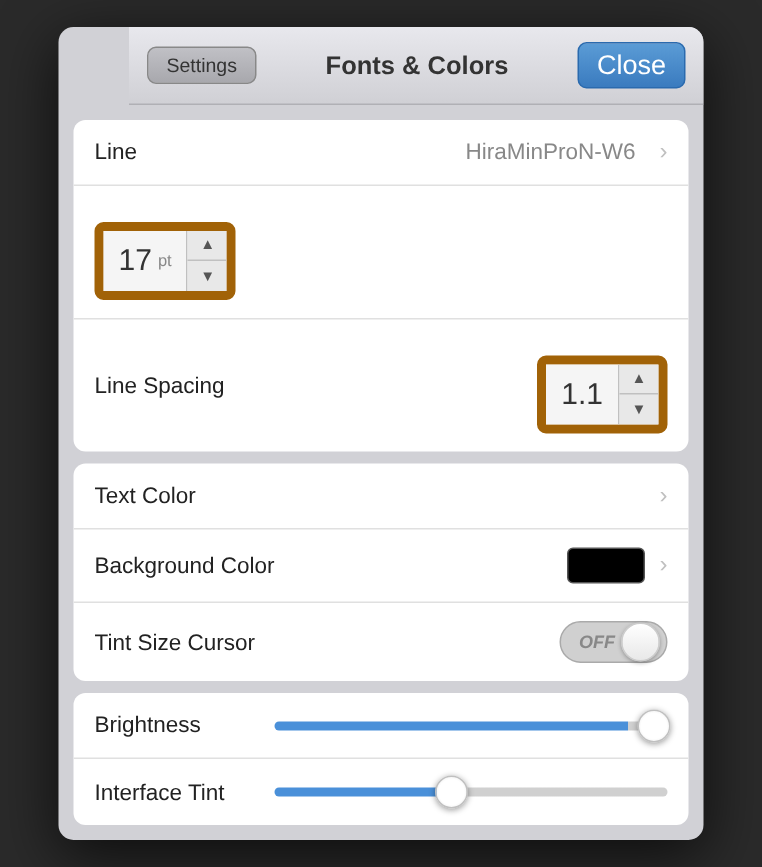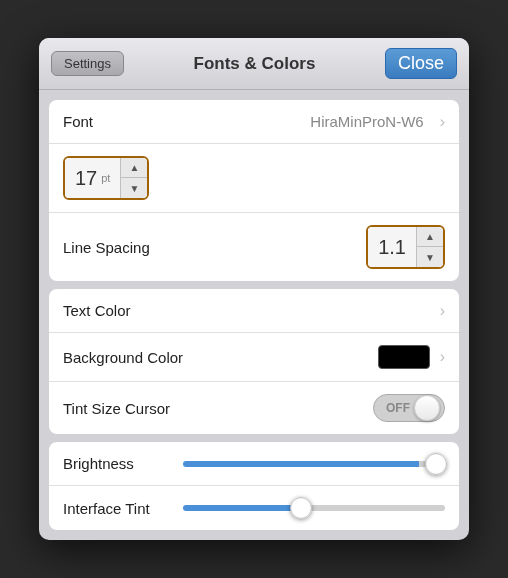--- a/index.html
+++ b/index.html
@@ -23,20 +23,21 @@
     }
 
     
     .title-bar {
       background: linear-gradient(to bottom, #e8e8ed, #d0d0d5);
       padding: 10px 12px;
       display: flex;
       align-items: center;
       justify-content: space-between;
       border-bottom: 1px solid #b0b0b5;
+      margin-left: 47px;
     }
 
     .settings-btn {
       background: linear-gradient(to bottom, #c0c0c5, #a8a8ad);
       border: 1px solid #888;
       border-radius: 6px;
       padding: 4px 12px;
       font-size: 13px;
       color: #333;
       cursor: pointer;
@@ -102,23 +103,24 @@
     }
 
     .chevron {
       color: #c0c0c0;
       font-size: 16px;
     }
 
     
     .spinner-control {
       display: flex;
-      border: 2px solid #a16207;
+      border: 6px solid #a16207;
       border-radius: 6px;
       overflow: hidden;
+      margin-top: 12px;
     }
 
     .spinner-value {
       background: #f5f5f5;
       padding: 4px 10px;
       font-size: 20px;
       font-weight: 500;
       color: #333;
       border-right: 1px solid #c0c0c0;
       display: flex;
@@ -178,20 +180,21 @@
       padding-right: 4px;
       cursor: pointer;
       position: relative;
     }
 
     .toggle-off-label {
       font-size: 12px;
       font-weight: 600;
       color: #888;
       margin-right: 4px;
+      font-style: italic;
     }
 
     .toggle-thumb {
       width: 26px;
       height: 26px;
       background: linear-gradient(to bottom, #fff, #e8e8e8);
       border-radius: 13px;
       border: 1px solid #ccc;
       box-shadow: 0 1px 3px rgba(0,0,0,0.3);
     }
@@ -262,21 +265,21 @@
     <button class="settings-btn">Settings</button>
     <span class="title-bar-title">Fonts &amp; Colors</span>
     <button class="close-btn">Close</button>
   </div>
 
   <div class="content">
 
     <div class="section">
 
       <div class="row">
-        <span class="row-label">Font</span>
+        <span class="row-label">Line</span>
         <span class="row-value">
           <span>HiraMinProN-W6</span>
           <span class="chevron">›</span>
         </span>
       </div>
 
       <div class="row">
         <div class="spinner-control">
           <div class="spinner-value">
             <span>17</span>

